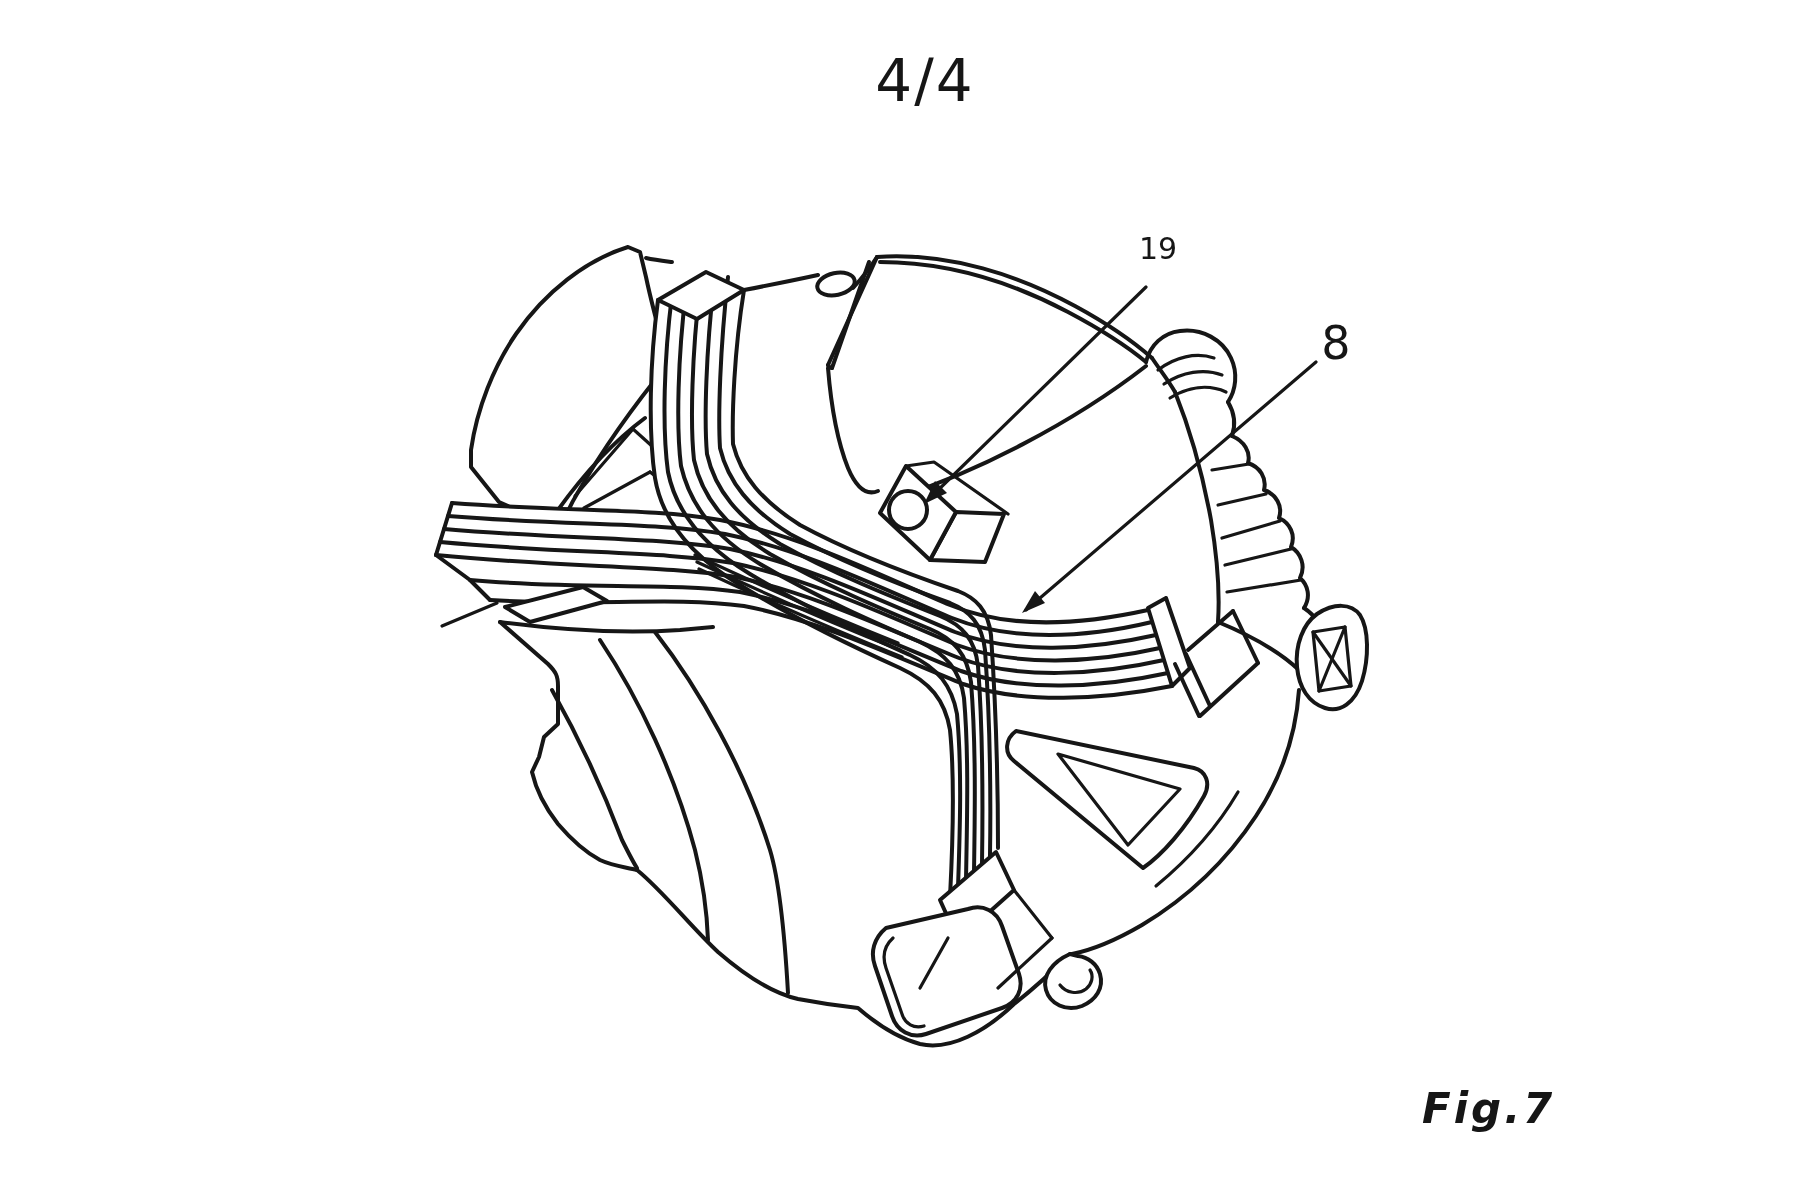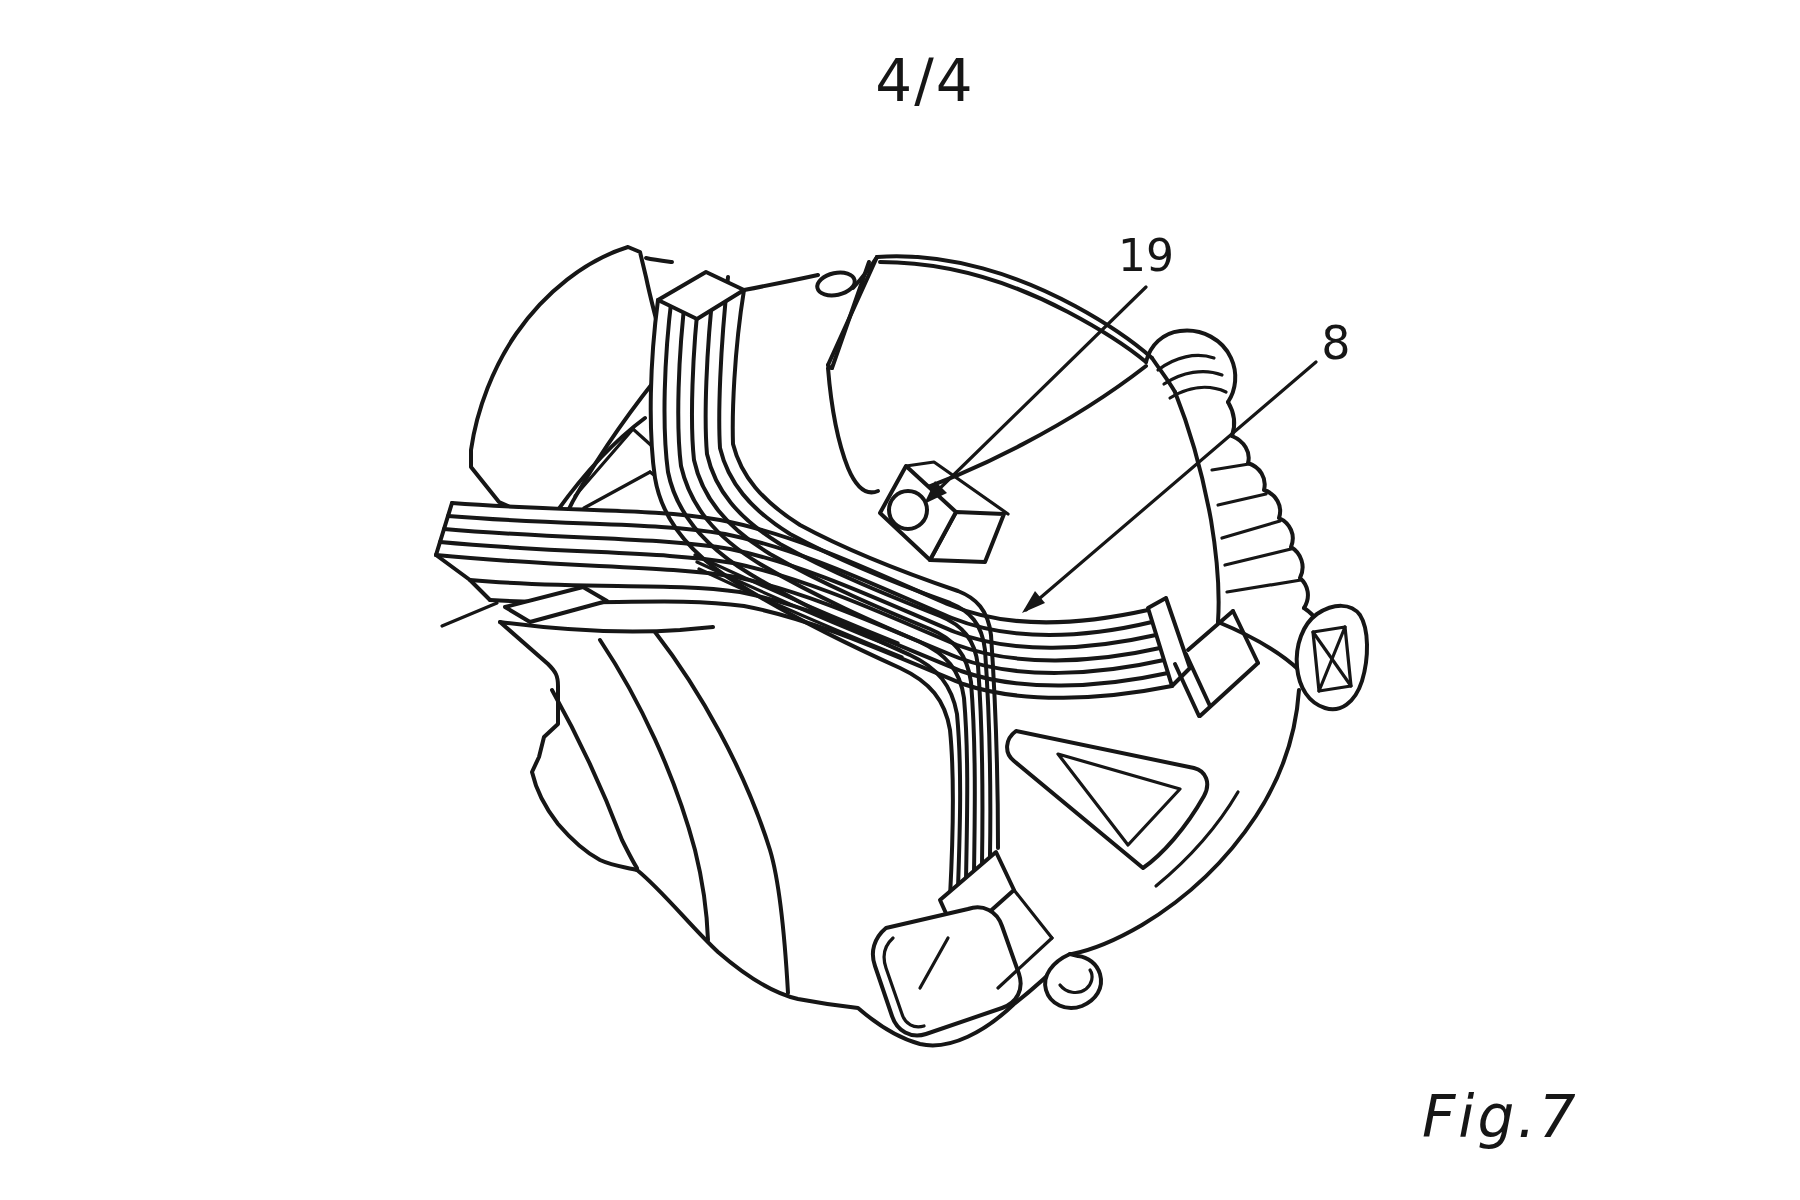--- a/index.html
+++ b/index.html
@@ -7,24 +7,24 @@
   body{
     width:1800px; height:1200px; position:relative;
     background:var(--paper); overflow:hidden;
     font-family:"DejaVu Sans", sans-serif; color:var(--ink);
   }
   .stage{ position:absolute; inset:0; }
   svg.drawing{ position:absolute; left:0; top:0; }
   .lbl{ position:absolute; color:var(--ink); line-height:1; white-space:nowrap; }
   .sheet-number{ left:840px; top:52px; width:170px; text-align:center;
     font-size:58px; letter-spacing:2px; }
-  .ref-19{ left:1118px; top:234px; width:80px; text-align:left; font-size:44px; }
+  .ref-19{ left:1118px; top:234px; width:80px; text-align:center; font-size:30px; }
   .ref-8{ left:1308px; top:320px; width:56px; text-align:center; font-size:46px; }
   .fig-caption{ left:1422px; top:1088px; width:200px;
-    font-size:58px; font-style:italic; letter-spacing:3px; }
+    font-size:42px; font-style:italic; letter-spacing:3px;font-weight:bold; }
   
   .s  { fill:none; stroke:var(--ink); stroke-width:4;   stroke-linecap:round; stroke-linejoin:round; }
   .s3 { fill:none; stroke:var(--ink); stroke-width:3.2; stroke-linecap:round; stroke-linejoin:round; }
   .sf { fill:var(--paper); stroke:var(--ink); stroke-width:4; stroke-linecap:round; stroke-linejoin:round; }
   .wf { fill:var(--paper); stroke:none; }
   .ar { fill:var(--ink); stroke:none; }
 </style>
 </head>
 <body>
 

